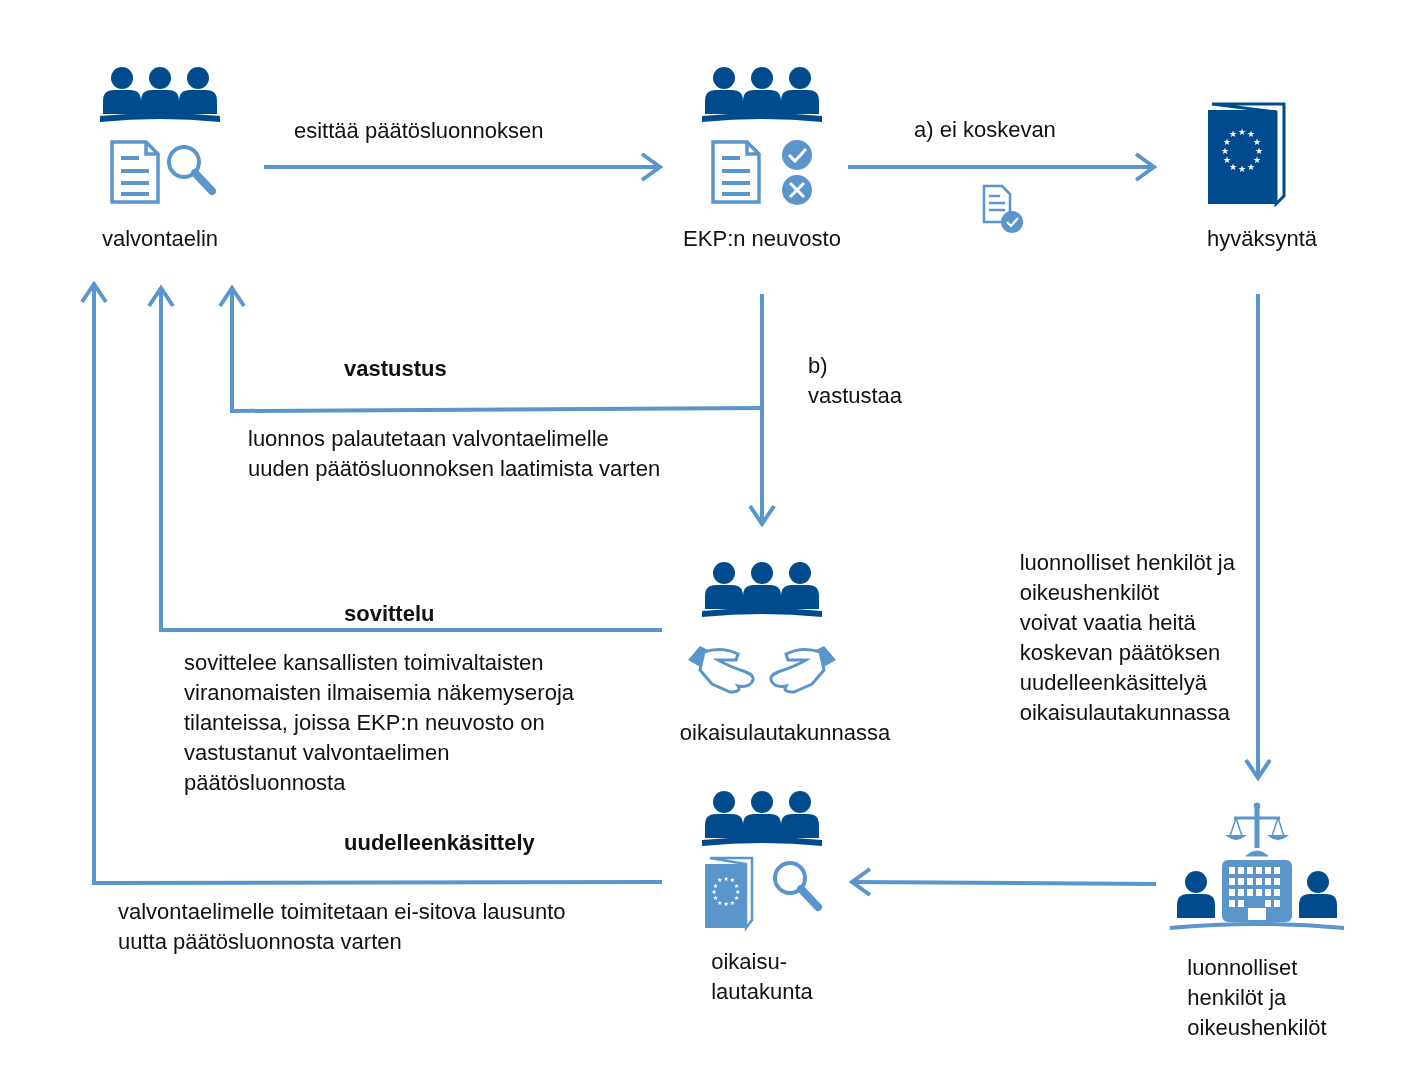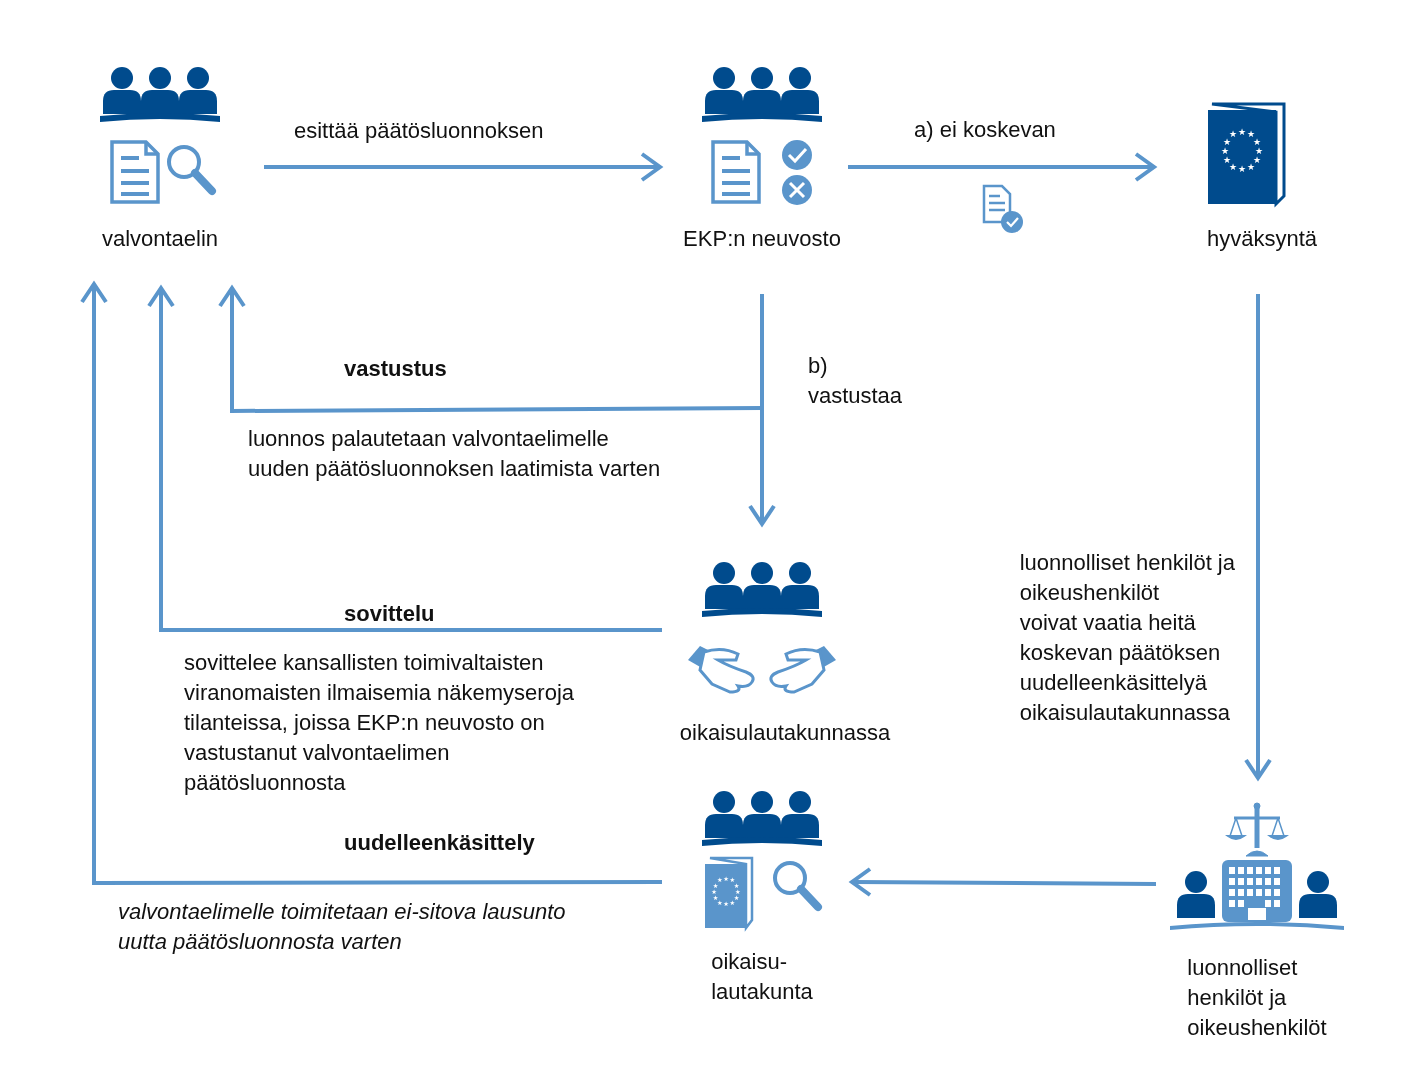--- a/index.html
+++ b/index.html
@@ -208,21 +208,21 @@
 uuden päätösluonnoksen laatimista varten</div>
 
 <div class="lbl b" style="left:344px; top:599px;">sovittelu</div>
 <div class="lbl pre" style="left:184px; top:648px;">sovittelee kansallisten toimivaltaisten
 viranomaisten ilmaisemia näkemyseroja
 tilanteissa, joissa EKP:n neuvosto on
 vastustanut valvontaelimen
 päätösluonnosta</div>
 
 <div class="lbl b" style="left:344px; top:828px;">uudelleenkäsittely</div>
-<div class="lbl pre" style="left:118px; top:897px;font-style:italic;">valvontaelimelle toimitetaan ei-sitova lausunto
+<div class="lbl pre" style="left:118px; top:897px;">valvontaelimelle toimitetaan ei-sitova lausunto
 uutta päätösluonnosta varten</div>
 
 <div class="lbl r pre" style="right:181px; top:548px;">luonnolliset henkilöt ja
 oikeushenkilöt
 voivat vaatia heitä
 koskevan päätöksen
 uudelleenkäsittelyä
 oikaisulautakunnassa</div>
 
 </body></html>

